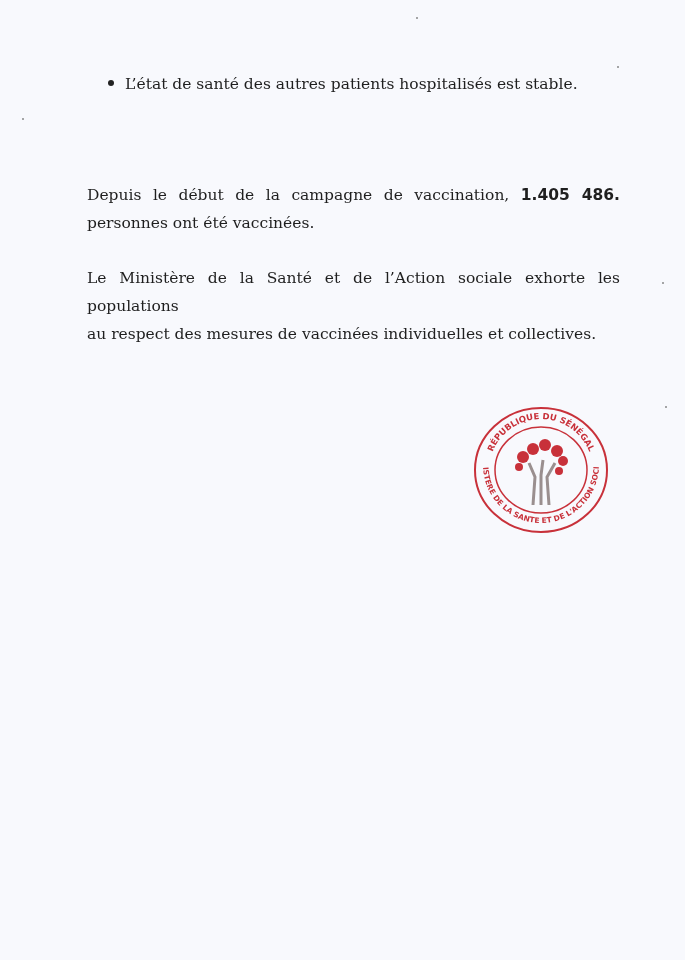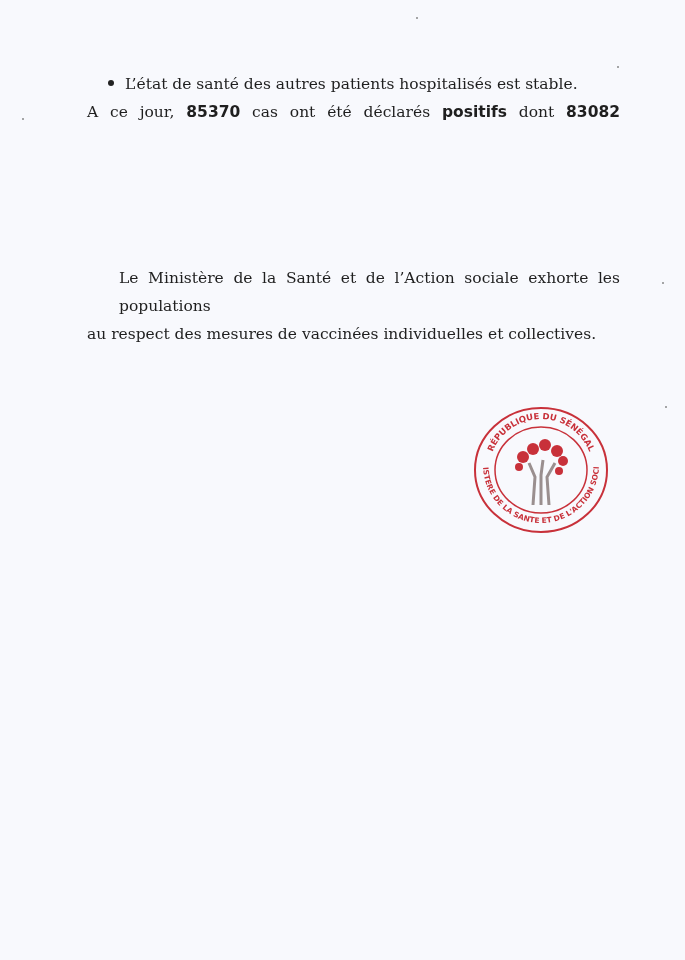--- a/index.html
+++ b/index.html
@@ -22,26 +22,29 @@
 </head>
 <body>
 
 <div class="page">
 
   <div class="bullet-line">
     <span class="dot"></span><span>L’état de santé des autres patients hospitalisés est stable.</span>
   </div>
 
   <div class="para" style="top:98px;">
-    <span class="j"><span>A ce jour, </span><span class="b">85370</span><span> cas ont été déclarés </span><span class="b">positifs</span><span> dont </span><span class="b">83082</span></span>
   </div>
 
+  <div class="para" style="top:181px;">
+    <span class="j"><span>Depuis le début de la campagne de vaccination, </span><span class="b">1.405 486.</span></span>
+    <span>personnes ont été vaccinées.</span>
+  </div>
 
   <div class="para" style="top:264px;">
-    <span style="display:block;margin-left:32px;">Le Ministère de la Santé et de l’Action sociale exhorte les populations</span>
+    <span style="display:block;">Le Ministère de la Santé et de l’Action sociale exhorte les populations</span>
     <span style="display:block;">au respect des mesures de vaccinées individuelles et collectives.</span>
   </div>
 
   <svg class="stamp" viewBox="0 0 140 130">
     <defs>
       <path id="topArc" d="M 18 66 A 52 52 0 0 1 122 66"></path>
       <path id="botArc" d="M 12 60 A 58 58 0 0 0 128 60"></path>
     </defs>
     <ellipse cx="70" cy="65" rx="66" ry="62" fill="none" stroke="#c8313a" stroke-width="2"></ellipse>
     <ellipse cx="70" cy="65" rx="46" ry="43" fill="none" stroke="#c8313a" stroke-width="1.5"></ellipse>

